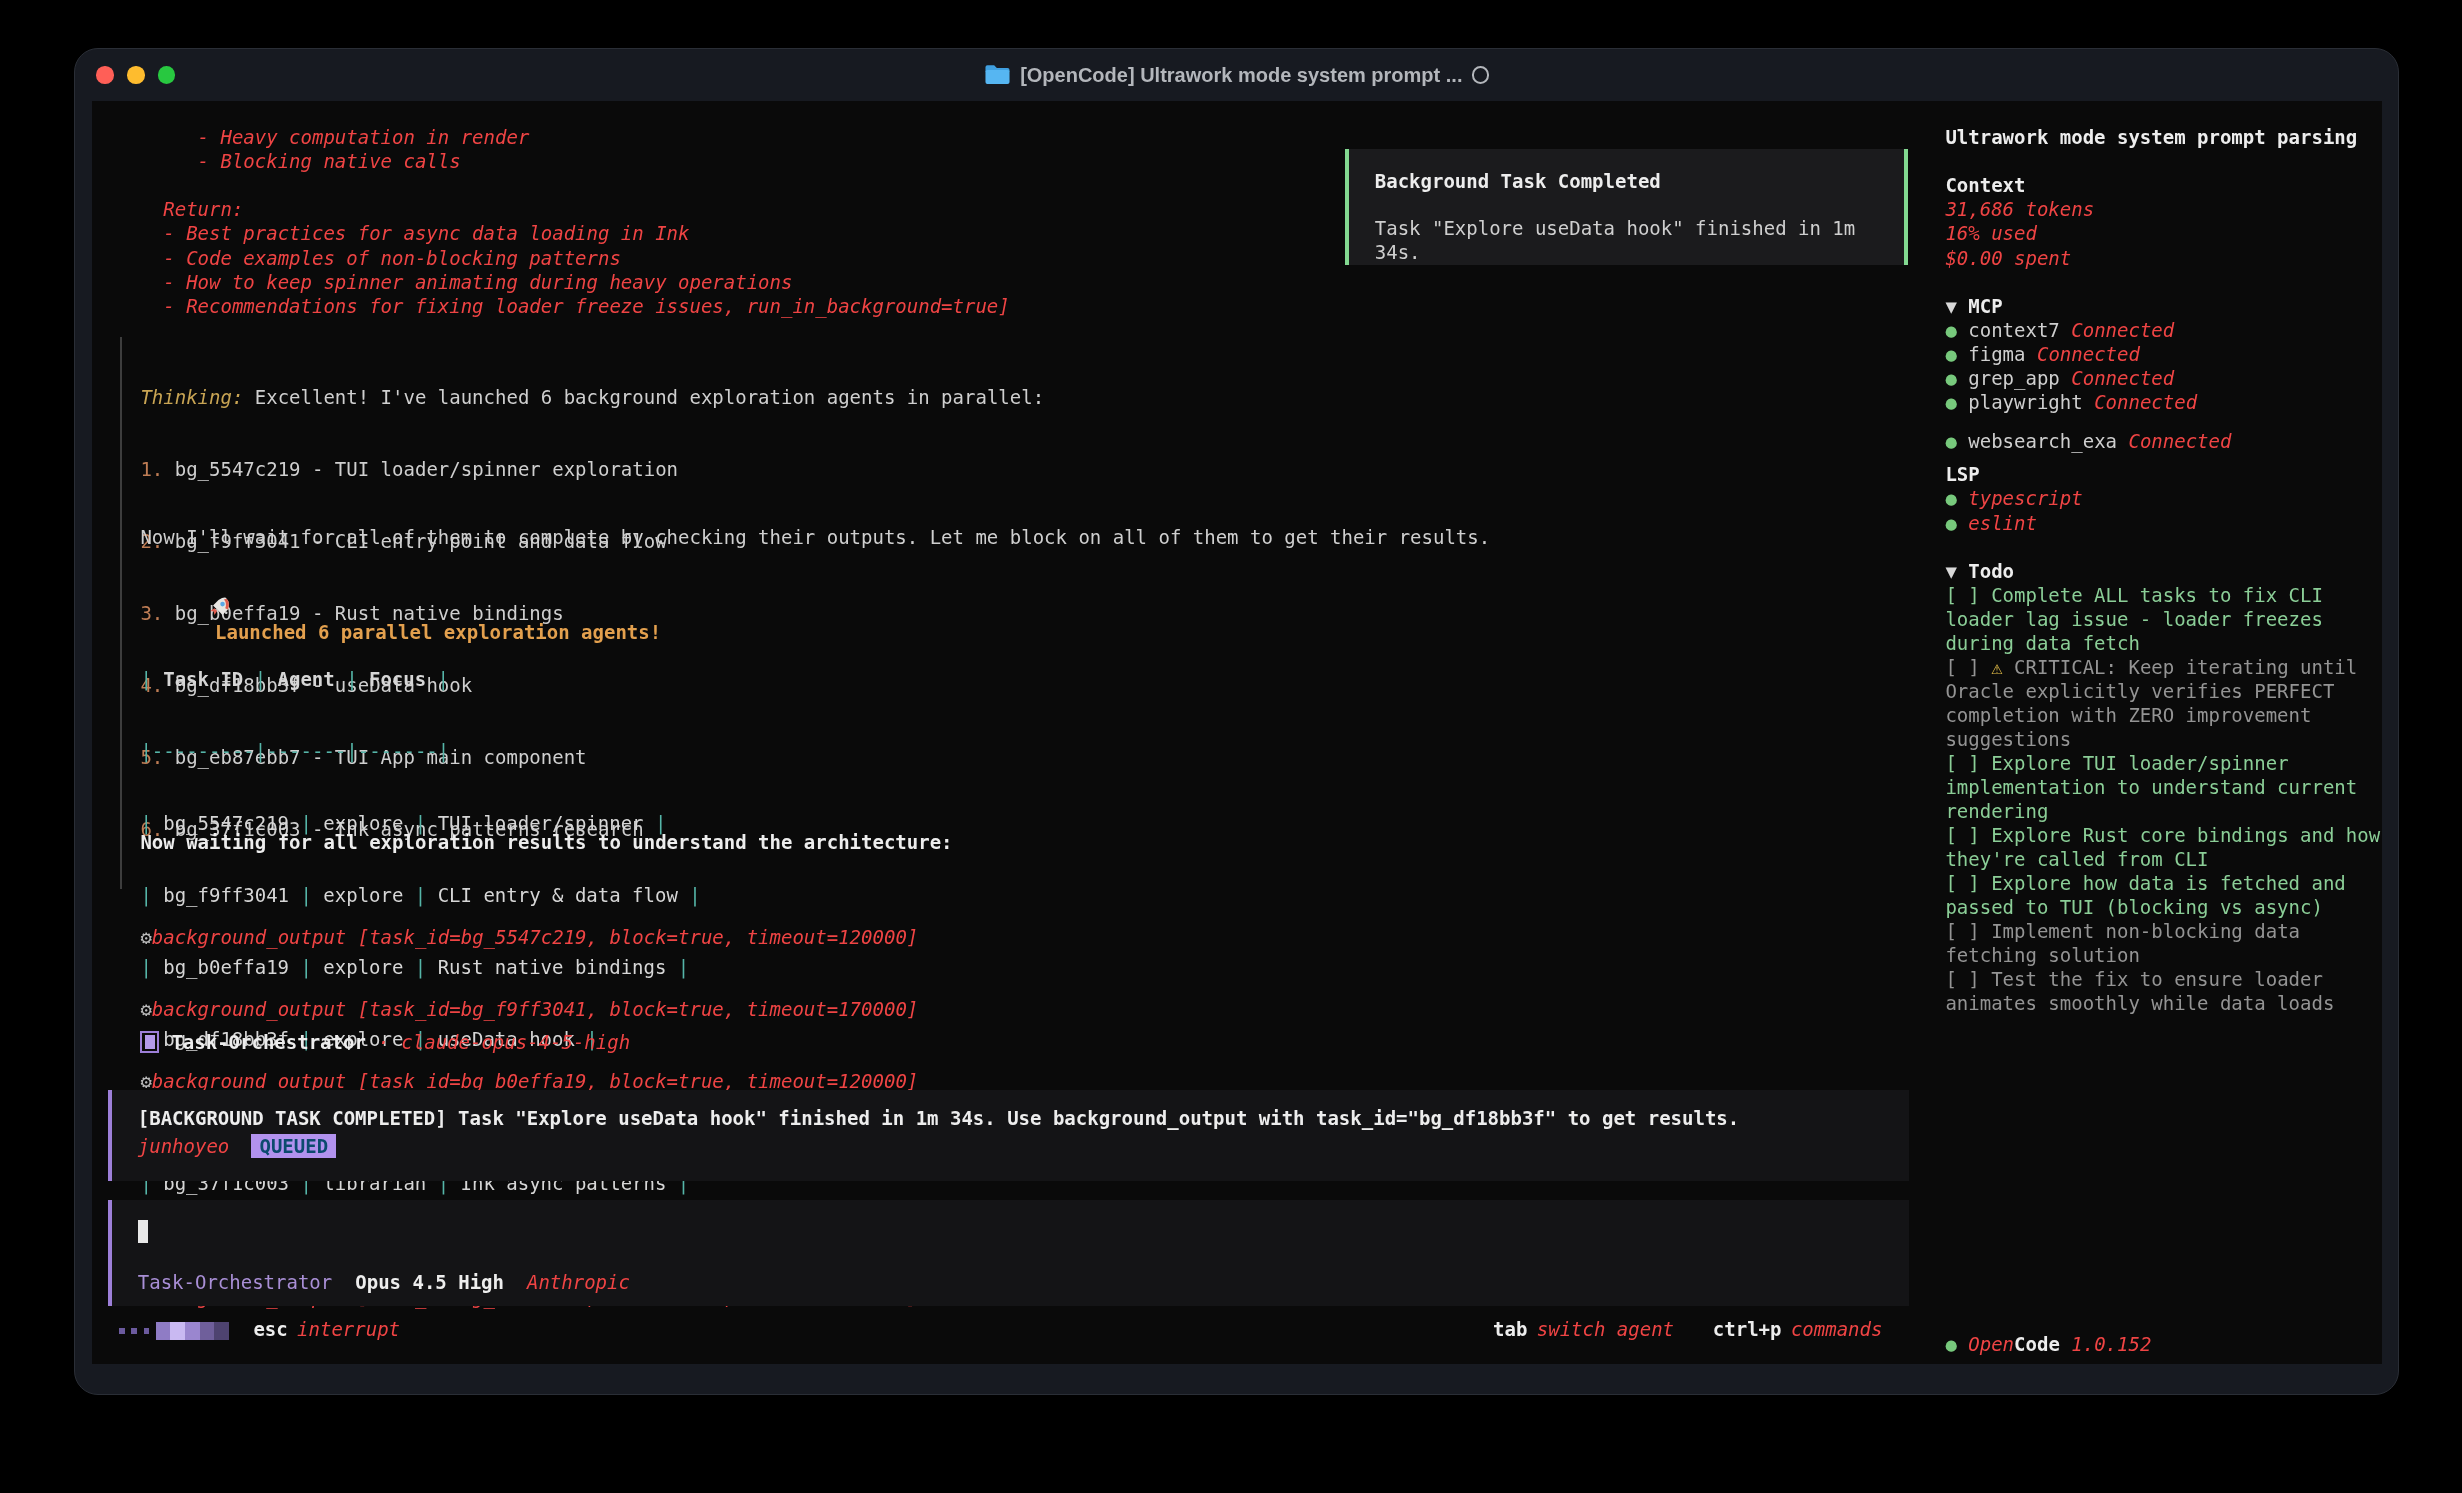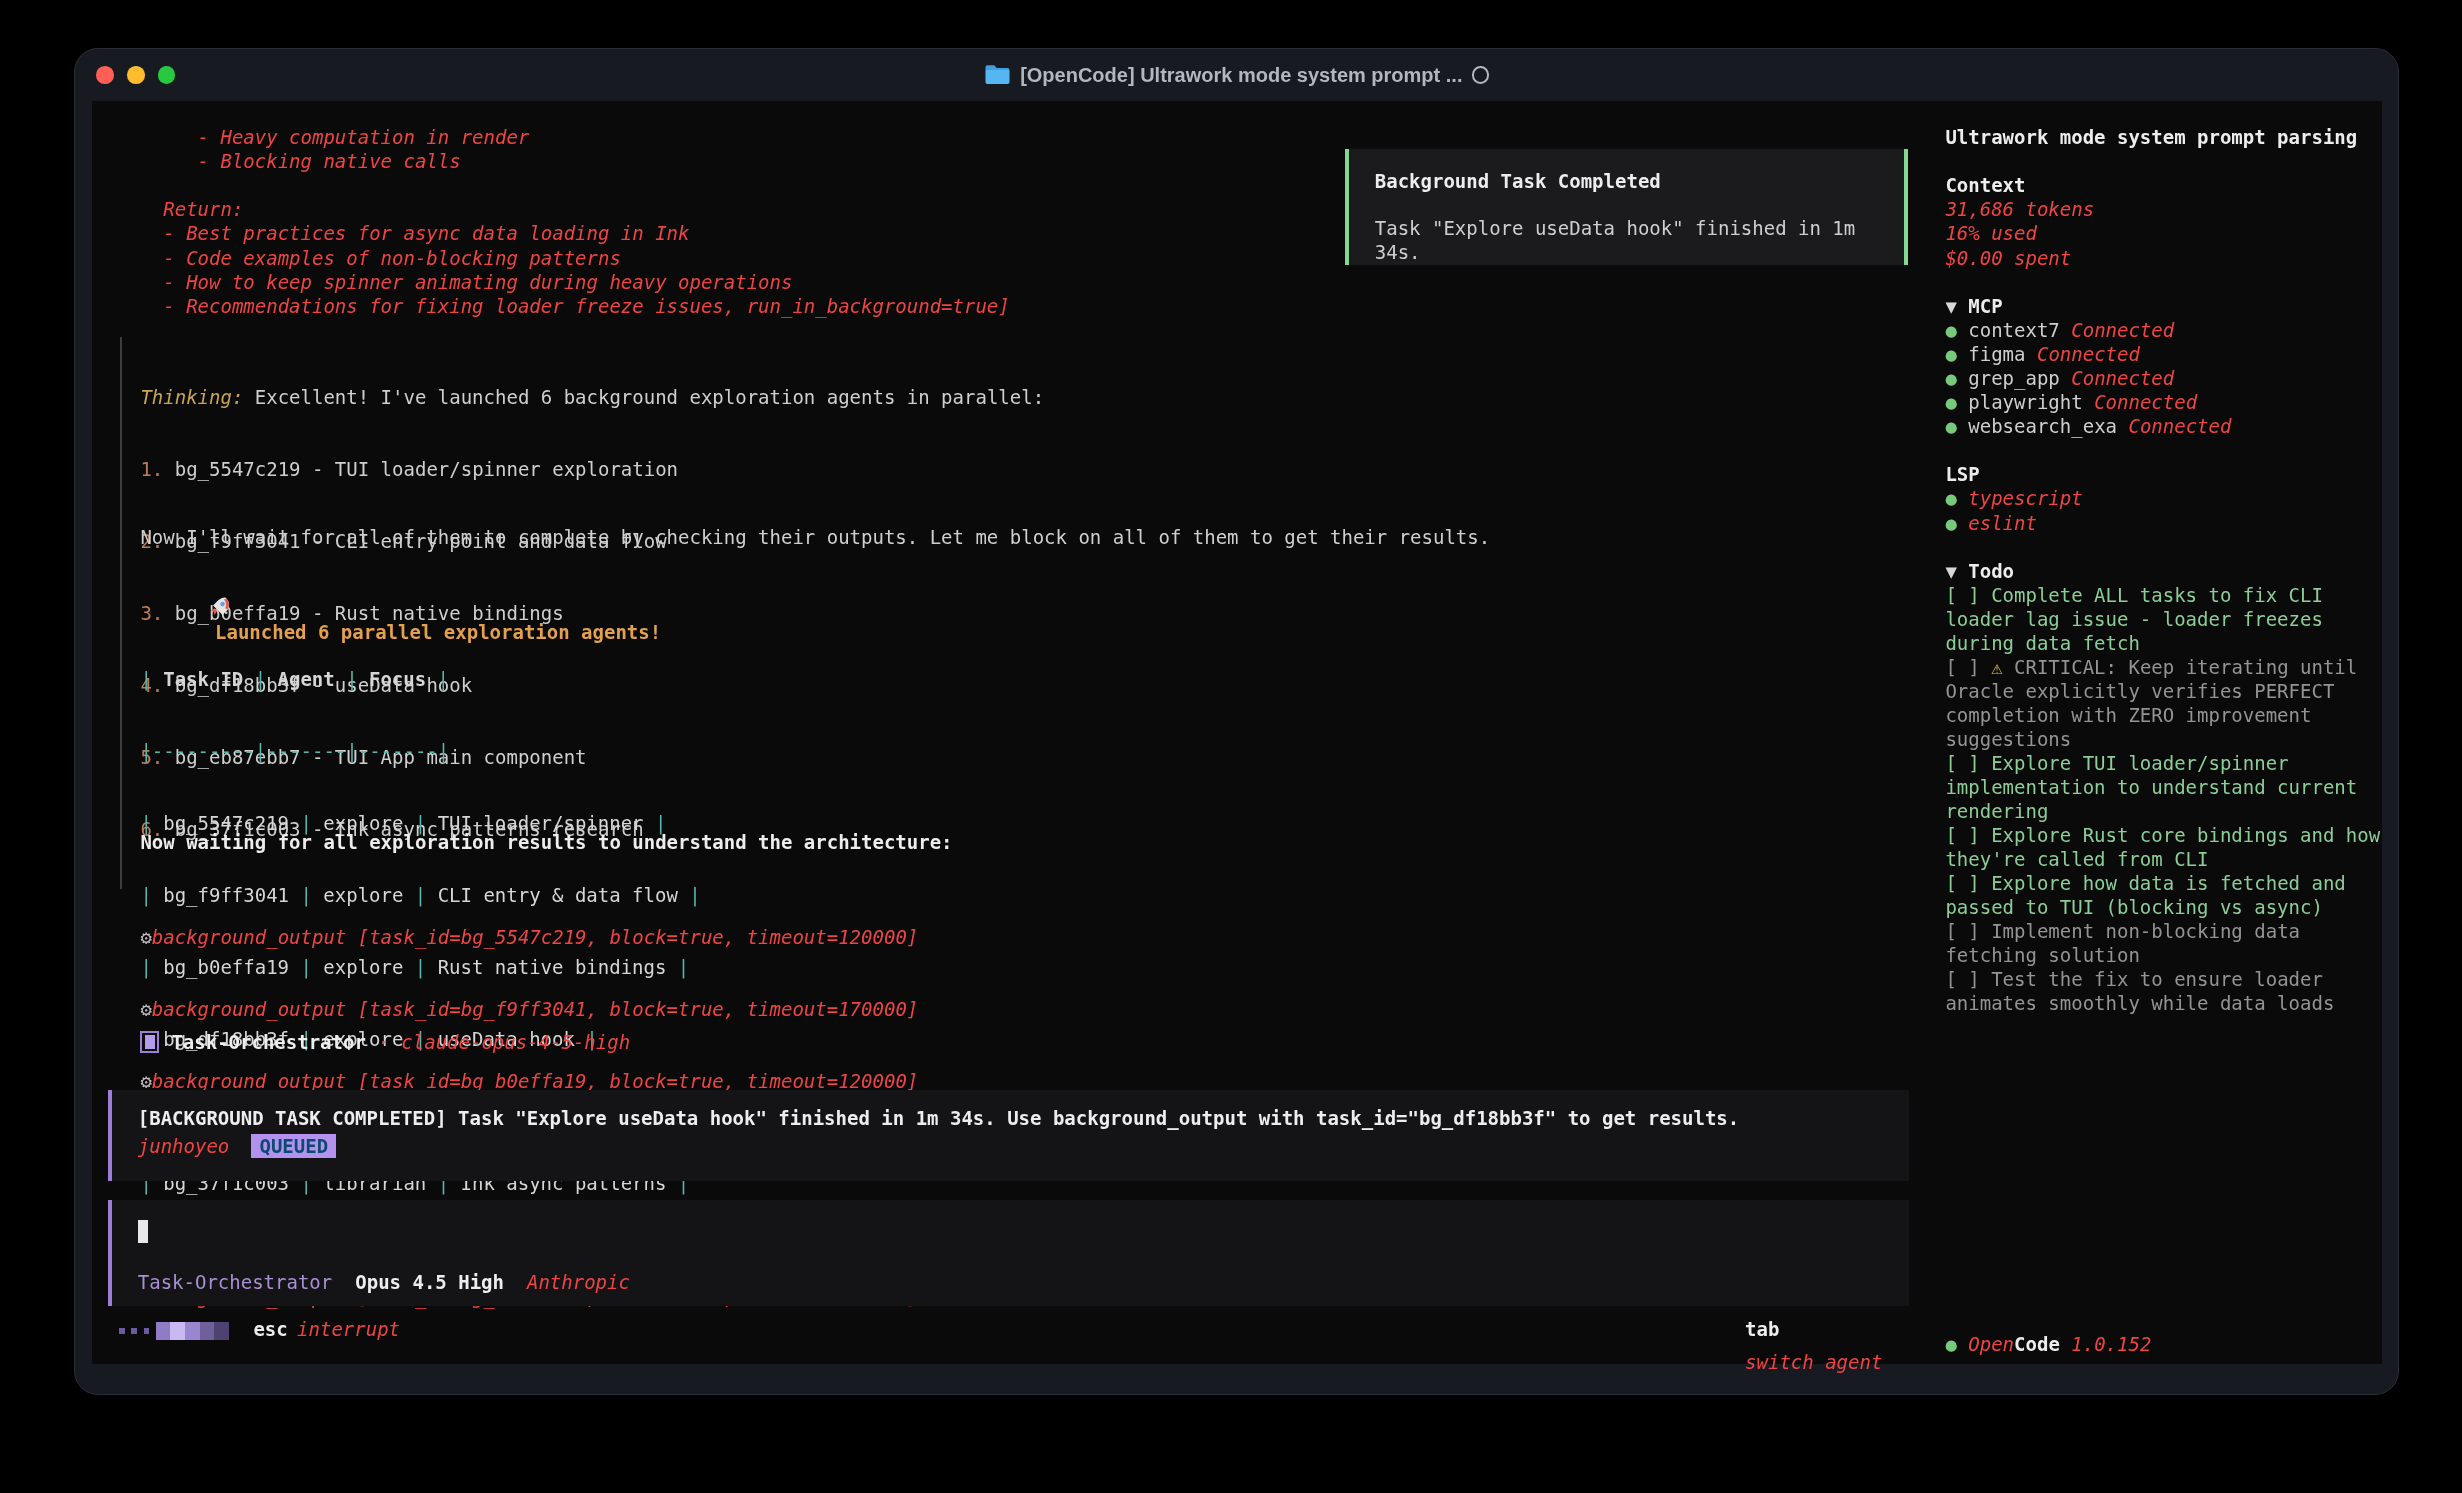--- a/index.html
+++ b/index.html
@@ -48,21 +48,21 @@
                background:#141416; border-left:4px solid #9d7fd8; padding:20px 0 0 25.4px; }
   .cursor { display:inline-block; width:10.7px; height:23px; background:#e8e8e8; }
   .input-footer { position:absolute; left:25.4px; bottom:12px; display:flex; gap:23px; }
   .agent-name { color:#a98fd6; }
 
   .statusbar { position:absolute; left:27px; top:1216px; width:2235px; height:29px; }
   .spin { position:absolute; left:0; top:5.4px; display:flex; align-items:center; gap:6.7px; }
   .spin .d { width:5.4px; height:5.4px; background:#6b5a9e; }
   .spin .seg { width:14.7px; height:17.4px; }
   .sb-left { position:absolute; left:134px; top:0; display:flex; gap:9.4px;justify-content:center; }
-  .sb-right { position:absolute; right:472px; top:0; display:flex; gap:9.4px;flex-direction:column; }
+  .sb-right { position:absolute; right:472px; top:0; display:flex; gap:9.4px; }
   .sb-gap { width:20px; }
 
   
   .notif { position:absolute; left:1253px; top:48px; width:563px; height:116px;
            background:#1b1b1d; border-left:4px solid #83d991; border-right:4px solid #83d991;
            padding:20px 0 0 25.4px; display:flex; flex-direction:column; gap:23px; }
 
   
   .side { position:absolute; left:1853px; top:0; width:438px; }
   .sline { position:absolute; left:0; white-space:pre; }
@@ -214,21 +214,21 @@
       <div class="sline wb" style="top:72px">Context</div>
       <div class="sline g" style="top:96px">31,686 tokens</div>
       <div class="sline g" style="top:120px">16% used</div>
       <div class="sline g" style="top:145px">$0.00 spent</div>
 
       <div class="sline" style="top:193px"><span class="tri">▼</span><span class="wb"> </span><span class="wb">MCP</span></div>
       <div class="sline" style="top:217px"><span class="dot">●</span><span class="lt"> </span><span class="lt">context7</span><span class="g"> </span><span class="g">Connected</span></div>
       <div class="sline" style="top:241px"><span class="dot">●</span><span class="lt"> </span><span class="lt">figma</span><span class="g"> </span><span class="g">Connected</span></div>
       <div class="sline" style="top:265px"><span class="dot">●</span><span class="lt"> </span><span class="lt">grep_app</span><span class="g"> </span><span class="g">Connected</span></div>
       <div class="sline" style="top:289px"><span class="dot">●</span><span class="lt"> </span><span class="lt">playwright</span><span class="g"> </span><span class="g">Connected</span></div>
-      <div class="sline" style="top:313px"><span class="dot">●</span><span class="lt"> </span><span class="lt">websearch_exa</span><span class="g"> </span><span class="g">Connected</span></div>
+      <div class="sline" style="top:328px"><span class="dot">●</span><span class="lt"> </span><span class="lt">websearch_exa</span><span class="g"> </span><span class="g">Connected</span></div>
 
       <div class="sline wb" style="top:361px">LSP</div>
       <div class="sline" style="top:385px"><span class="dot">●</span><span class="g"> </span><span class="g">typescript</span></div>
       <div class="sline" style="top:410px"><span class="dot">●</span><span class="g"> </span><span class="g">eslint</span></div>
 
       <div class="sline" style="top:458px"><span class="tri">▼</span><span class="wb"> </span><span class="wb">Todo</span></div>
       <div class="todo-list">
         <div class="todo-item green"><span>[ ] </span><span>Complete ALL tasks to fix CLI loader lag issue - loader freezes during data fetch</span></div>
         <div class="todo-item gray"><span>[ ] </span><span class="warn-ico">⚠ </span><span>CRITICAL: Keep iterating until Oracle explicitly verifies PERFECT completion with ZERO improvement suggestions</span></div>
         <div class="todo-item green"><span>[ ] </span><span>Explore TUI loader/spinner implementation to understand current rendering</span></div>

